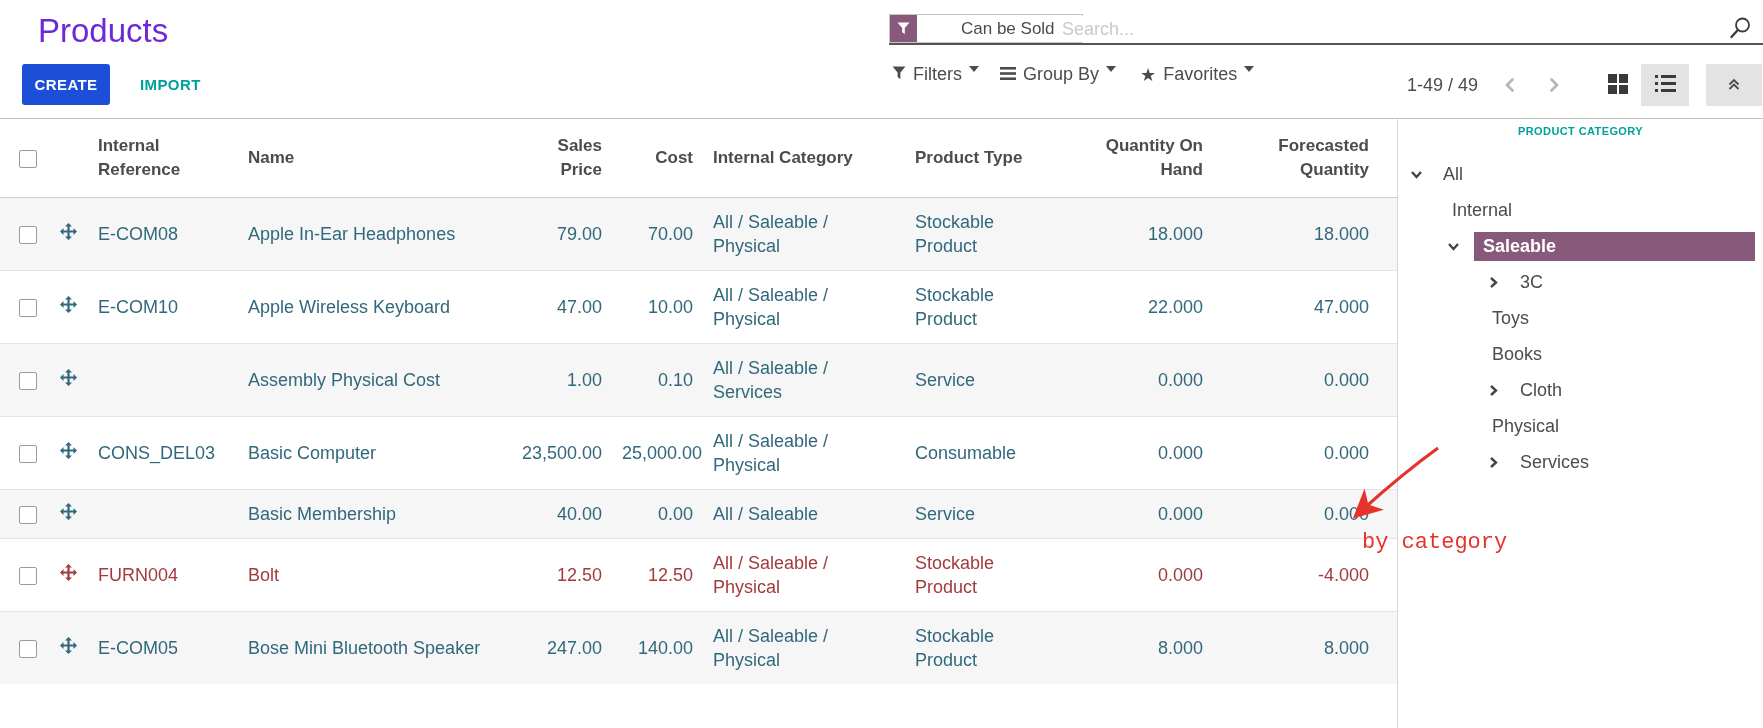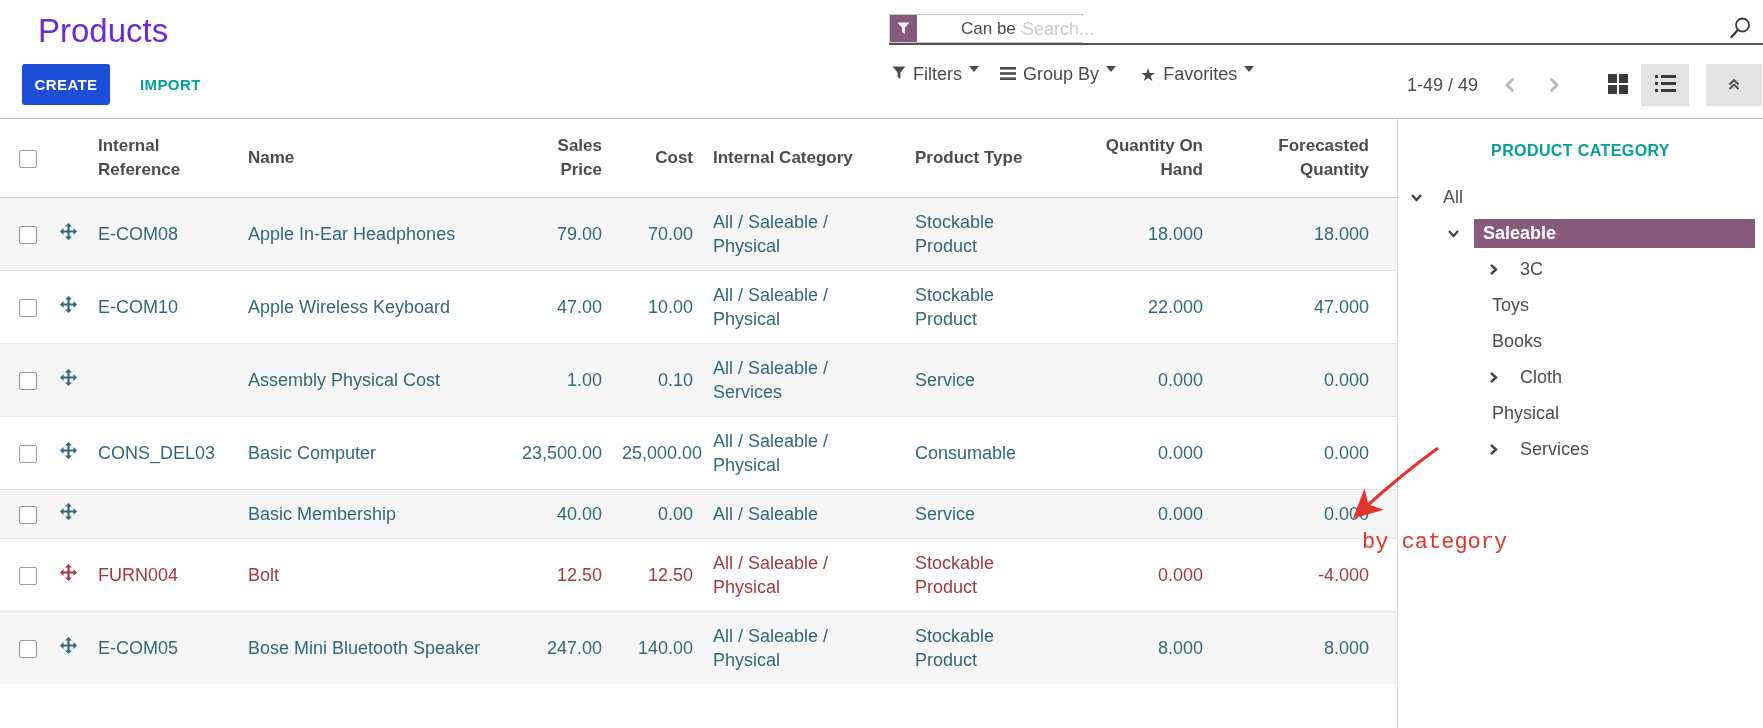--- a/index.html
+++ b/index.html
@@ -17,21 +17,21 @@
                 background:none; border:none; color:#00a09d; font-size:15px; font-weight:700;
                 letter-spacing:.4px; cursor:pointer; font-family:"Liberation Sans", sans-serif; }
 
   
   .search-underline { position:absolute; left:889px; top:43px; width:874px; height:2px; background:#555; }
   .facet { position:absolute; left:889px; top:14px; height:29px; display:flex; align-items:stretch;
            border:1px solid #c6c6c6; background:#fff; }
   .facet-icon { width:27px; background:#875a7b; display:flex; align-items:center; justify-content:center; }
   .facet-label { display:flex; align-items:center; gap:7px; padding:0 8px; font-size:17px; color:#4c4c4c;margin-left:36px; }
   .facet-remove { display:flex; align-items:center; cursor:pointer; }
-  .search-input { position:absolute; left:1022px; top:16px; width:560px; height:26px; border:none; outline:none;
+  .search-input { position:absolute; left:1062px; top:16px; width:560px; height:26px; border:none; outline:none;
                   font-size:18px; color:#4c4c4c; font-family:"Liberation Sans", sans-serif; }
   .search-input::placeholder { color:#c9c9c9; }
   .search-glass { position:absolute; left:1728px; top:16px; cursor:pointer; }
 
   
   .ctl { position:absolute; top:64px; height:42px; display:flex; align-items:flex-start; gap:7px;
          font-size:18px; color:#4c4c4c; cursor:pointer; }
   .ctl-filters { left:892px; } .ctl-groupby { left:1000px; } .ctl-favorites { left:1140px; }
   .caret { width:0; height:0; border-left:5px solid transparent; border-right:5px solid transparent;
            border-top:6px solid #4c4c4c; margin-top:2px; }
@@ -67,21 +67,21 @@
   tbody tr:first-child td { border-top:none; }
   tbody tr:nth-child(odd) { background:#f6f6f6; }
   tbody tr.danger td { color:#a23b3e; }
   td.cell-check, th.cell-check { text-align:center; padding-left:4px; padding-right:0; }
   td.cell-handle { padding:12px 2px 12px 8px; }
   .checkbox { display:inline-block; width:18px; height:18px; border:1px solid #9a9a9a;
               border-radius:2px; background:#fff; vertical-align:middle; cursor:pointer; }
   .handle { display:inline-block; width:17px; height:17px; cursor:grab; color:inherit; }
 
   
-  .sb-title { margin-top:23px; text-align:center; color:#00a09d; font-size:16px; font-weight:700;
+  .sb-title { margin-top:6px; text-align:center; color:#00a09d; font-size:11px; font-weight:700;
               letter-spacing:.4px; }
   .tree { margin-top:19px; }
   .tree-item { height:36px; display:flex; align-items:center; font-size:18px; color:#4c4c4c;
                cursor:pointer; padding-right:8px; }
   .tree-item.d0 { padding-left:11px; } .tree-item.d1 { padding-left:48px; } .tree-item.d2 { padding-left:88px; }
   .chev { width:18px; display:flex; align-items:center; margin-right:10px; flex:none; }
   .tree-label { padding:3px 6px; white-space:nowrap; }
   .tree-item.selected .tree-label { flex:1; background:#875a7b; color:#fff; font-weight:700;
                                     padding:4px 9px; }
 
@@ -368,20 +368,24 @@
     <div class="tree" id="tree">
         <div class="tree-item d0">
       <span class="chev chev-down">
         <svg width="15" height="15" viewBox="0 0 15 15" fill="none">
               <path d="M3 5 L7.5 10 L12 5" stroke="#444" stroke-width="2.4"></path>
             </svg>
       </span>
 
       <span class="tree-label">All</span>
     </div>
+        <div class="tree-item d1">
+
+      <span class="tree-label">Internal</span>
+    </div>
         <div class="tree-item d1 selected">
       <span class="chev chev-down">
         <svg width="15" height="15" viewBox="0 0 15 15" fill="none">
               <path d="M3 5 L7.5 10 L12 5" stroke="#444" stroke-width="2.4"></path>
             </svg>
       </span>
 
       <span class="tree-label">Saleable</span>
     </div>
         <div class="tree-item d2">

